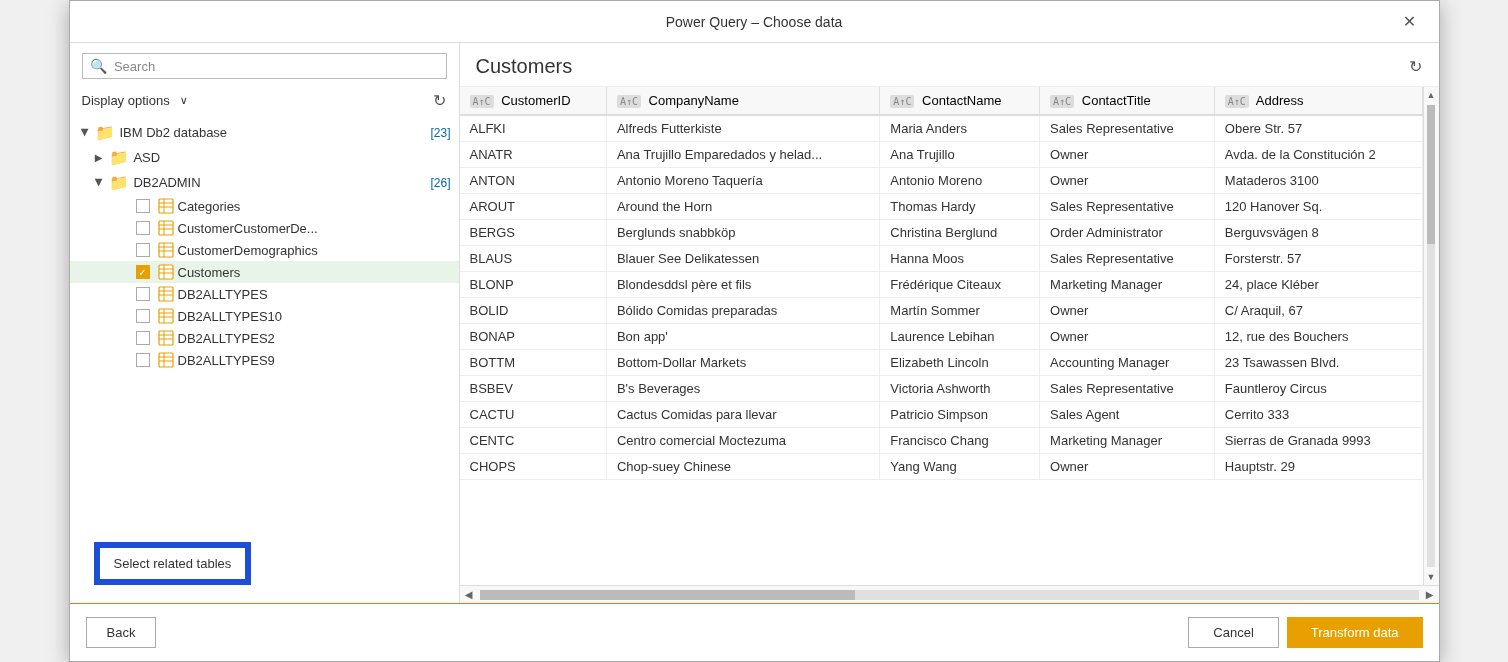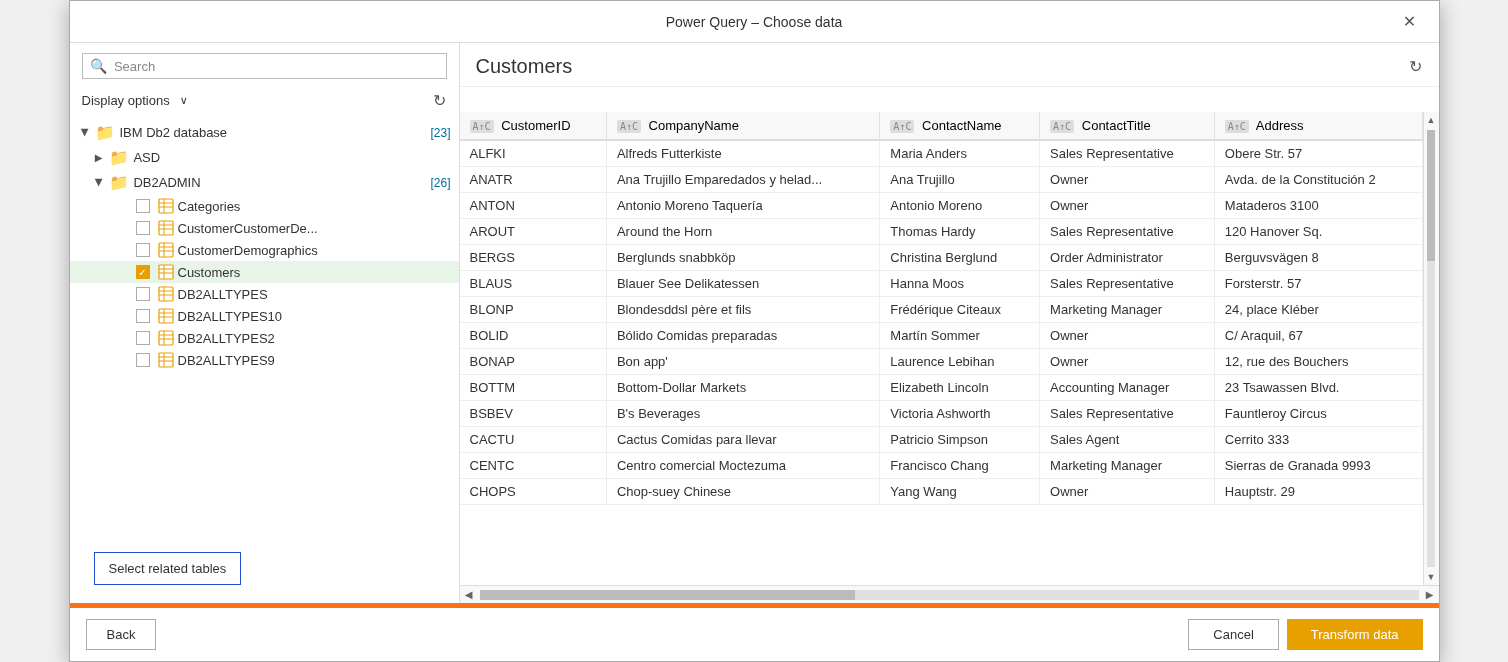--- a/index.html
+++ b/index.html
@@ -27,45 +27,45 @@
     .folder-icon { font-size: 16px; margin: 0 4px; flex-shrink: 0; }
     .folder-icon.orange { color: #E8A000; }
     .table-icon { display: inline-flex; align-items: center; justify-content: center; margin: 0 4px; flex-shrink: 0; }
     .table-icon svg { width: 16px; height: 16px; }
     .checkbox { width: 14px; height: 14px; border: 1px solid #aaa; background: #fff; display: inline-flex; align-items: center; justify-content: center; margin-right: 4px; flex-shrink: 0; }
     .checkbox.checked { background: #E8A000; border-color: #E8A000; color: #fff; font-size: 10px; }
     .item-label { color: #333; white-space: nowrap; overflow: hidden; text-overflow: ellipsis; }
     .item-count { margin-left: auto; color: #0369a1; font-size: 12px; padding-left: 8px; }
     .indent1 { padding-left: 22px; }
     .indent2 { padding-left: 52px; }
-    .select-related-btn { margin: 10px 12px; border: 1px solid #1d4ed8; background: #fff; padding: 8px 14px; cursor: pointer; font-size: 13px; color: #333; text-align: center; }
+    .select-related-btn { margin: 10px 12px; border: 6px solid #1d4ed8; background: #fff; padding: 8px 14px; cursor: pointer; font-size: 13px; color: #333; text-align: center; }
     
     .right-panel { flex: 1; display: flex; flex-direction: column; overflow: hidden; }
     .table-header { display: flex; align-items: center; justify-content: space-between; padding: 12px 16px 8px; border-bottom: 1px solid #eee; }
     .table-title { font-size: 20px; font-weight: 400; color: #333; }
     .table-refresh-btn { background: none; border: none; cursor: pointer; color: #555; font-size: 16px; }
     .data-grid { width: 100%; border-collapse: collapse; }
     .data-grid th { background: #f8f8f8; border-bottom: 2px solid #ddd; border-right: 1px solid #e0e0e0; padding: 6px 10px; text-align: left; font-weight: 500; white-space: nowrap; position: sticky; top: 0; z-index: 1; }
     .data-grid td { border-bottom: 1px solid #eee; border-right: 1px solid #eee; padding: 5px 10px; white-space: nowrap; color: #333; }
     
-    .bottom-bar { display: flex; align-items: center; border-top: 5px solid #f97316; padding: 10px 16px; background: #fff; height: 58px; }
+    .bottom-bar { display: flex; align-items: center; border-top: 1px solid #f97316; padding: 10px 16px; background: #fff; height: 58px; }
     .back-btn { border: 1px solid #aaa; background: #fff; padding: 7px 20px; cursor: pointer; font-size: 13px; color: #333; }
     .spacer { flex: 1; }
     .cancel-btn { border: 1px solid #aaa; background: #fff; padding: 7px 24px; cursor: pointer; font-size: 13px; color: #333; margin-right: 8px; }
     .transform-btn { background: #E8A000; border: none; padding: 8px 24px; cursor: pointer; font-size: 13px; color: #fff; font-weight: 500; }
     .h-scroll-container { display: flex; align-items: center; border-top: 1px solid #ddd; height: 18px; background: #f8f8f8; }
     .h-scroll-left { width: 18px; display: flex; align-items: center; justify-content: center; cursor: pointer; font-size: 10px; color: #666; }
     .h-scroll-track { flex: 1; height: 10px; background: #e0e0e0; position: relative; margin: 0 2px; }
     .h-scroll-thumb { width: 40%; height: 100%; background: #bbb; position: absolute; left: 0; }
     .h-scroll-right { width: 18px; display: flex; align-items: center; justify-content: center; cursor: pointer; font-size: 10px; color: #666; }
     .v-scrollbar { width: 16px; background: #f8f8f8; border-left: 1px solid #ddd; display: flex; flex-direction: column; align-items: center; }
     .v-scroll-arrow { width: 16px; height: 16px; display: flex; align-items: center; justify-content: center; cursor: pointer; font-size: 9px; color: #666; }
     .v-scroll-track { flex: 1; width: 8px; background: #e0e0e0; margin: 2px 0; position: relative; }
     .v-scroll-thumb { width: 100%; height: 30%; background: #bbb; position: absolute; top: 0; }
-    .right-inner { flex: 1; display: flex; flex-direction: column; overflow: hidden; margin-top: 25px; }
+    .right-inner { flex: 1; display: flex; flex-direction: column; overflow: hidden; }
     .grid-with-scroll { flex: 1; display: flex; overflow: hidden; }
     .grid-scroll-area { flex: 1; overflow: auto; }
   </style>
 </head>
 <body>
 
 <div class="dialog">
 
   <div class="title-bar">
     <div style="width:26px;"></div>

